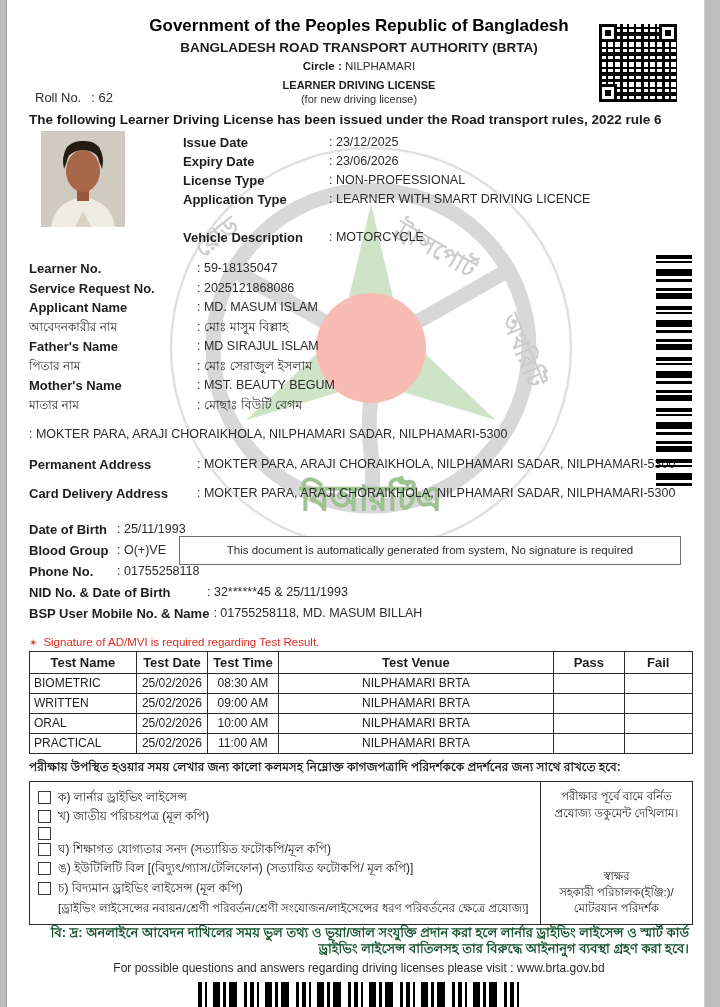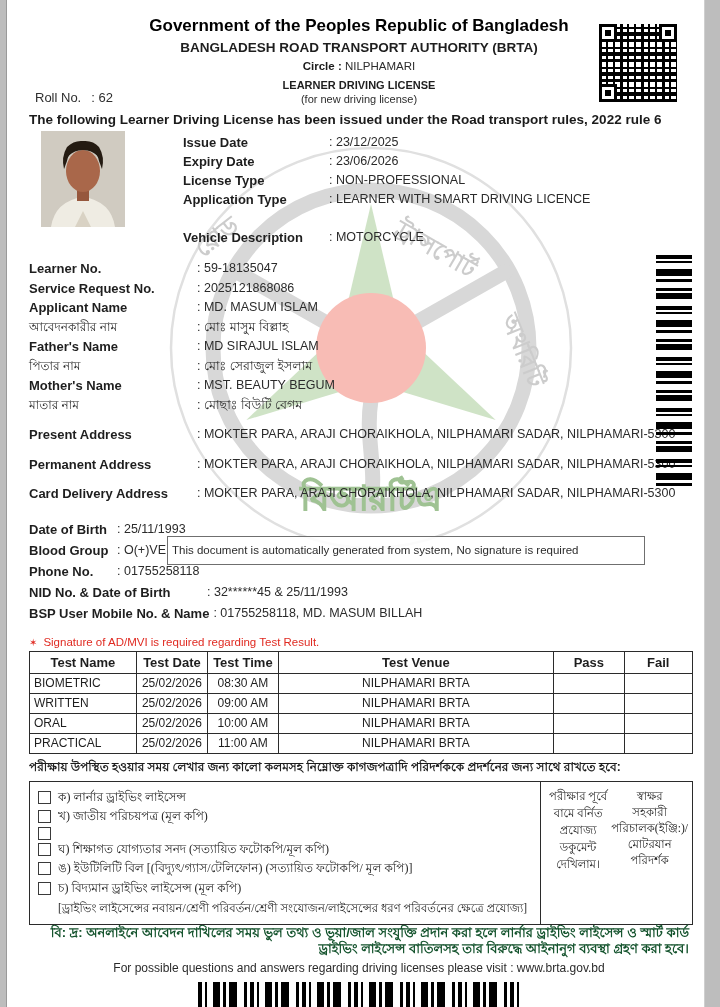--- a/index.html
+++ b/index.html
@@ -54,43 +54,43 @@
   .lrow .lbl.bn{font-weight:normal;font-size:12px;color:#2b2b2b;}
   .lrow .val{font-size:12.5px;color:#2b2b2b;}
   .addr-gap{margin-top:10px;}
 
   
   .details{margin-top:15px;}
   .drow{display:flex;line-height:21px;position:relative;}
   .drow .lbl{font-weight:bold;font-size:13px;flex:0 0 auto;}
   .w88{width:88px;} .w178{width:178px;}
   .drow .val{font-size:12.5px;color:#2b2b2b;}
-  .sys-note{position:absolute;left:138px;top:-4px;width:468px;border:1.5px solid #6f6f6f;
-    padding:3px 4px;font-size:11.5px;color:#2b2b2b;background:rgba(255,255,255,.85);}
+  .sys-note{position:absolute;left:150px;top:-4px;width:468px;border:1.5px solid #6f6f6f;
+    padding:3px 16px;font-size:11.5px;text-align:center;color:#2b2b2b;background:rgba(255,255,255,.85);}
 
   .sig-note{margin-top:12px;color:#e02a21;font-size:11.5px;}
   .sig-note .star{margin-right:6px;font-size:10px;}
 
   
   table.tests{border-collapse:collapse;width:664px;margin-top:3px;table-layout:fixed;}
   table.tests th,table.tests td{border:1.2px solid #2b2b2b;padding:0 4px;}
   table.tests th{font-size:13px;height:21px;}
   table.tests td{font-size:12px;height:19px;color:#1e1e1e;}
   .c-name{width:103px;} .c-date{width:69px;} .c-time{width:68px;} .c-venue{width:266px;} .c-pass{width:68px;} .c-fail{width:66px;}
   td.left{text-align:left;} td.ctr,th{text-align:center;}
 
   .bn-instruction{font-size:12px;font-weight:bold;margin-top:4px;color:#1e1e1e;}
 
   
-  .checkbox-panel{border:1.5px solid #2b2b2b;display:flex;margin-top:3px;width:664px;box-sizing:border-box;min-height:144px;font-family:Liberation Serif, serif;}
+  .checkbox-panel{border:1.5px solid #2b2b2b;display:flex;margin-top:3px;width:664px;box-sizing:border-box;min-height:144px;}
   .cl-left{flex:1;padding:6px 6px 6px 8px;}
   .cl-item{display:flex;align-items:center;line-height:19.5px;font-size:12px;}
   .cbox{width:11px;height:11px;border:1.4px solid #3a3a3a;margin-right:7px;flex:0 0 auto;display:inline-block;}
   .cl-note{font-size:11.5px;padding-left:20px;line-height:18px;margin-top:1px;}
-  .cl-right{width:152px;border-left:1.5px solid #2b2b2b;display:flex;
+  .cl-right{width:152px;border-left:1.5px solid #2b2b2b;display:flex;flex-direction:column;
     justify-content:space-between;text-align:center;padding:6px 4px 8px;font-size:11.5px;box-sizing:border-box;}
   .cl-right .seen{line-height:17px;}
   .cl-right .sig div{line-height:16px;}
 
   .warning{color:#14532d;font-size:13px;font-weight:bold;line-height:1.3;text-align:right;}
   .footer-line{text-align:center;font-size:12px;margin-top:3px;color:#2b2b2b;}
 
   
   .vbarcode{position:absolute;right:12px;top:255px;width:36px;height:232px;z-index:2;
     background-image:repeating-linear-gradient(180deg,
@@ -218,21 +218,20 @@
         </div>
       <div class="lrow">
           <span class="lbl">Mother's Name</span>
           <span class="val">: MST. BEAUTY BEGUM</span>
         </div>
       <div class="lrow">
           <span class="lbl bn">মাতার নাম</span>
           <span class="val">: মোছাঃ বিউটি বেগম</span>
         </div>
       <div class="lrow addr-gap">
-          <span class="lbl">Present Address</span>
           <span class="val">: MOKTER PARA, ARAJI CHORAIKHOLA, NILPHAMARI SADAR, NILPHAMARI-5300</span>
         </div>
       <div class="lrow addr-gap">
           <span class="lbl">Permanent Address</span>
           <span class="val">: MOKTER PARA, ARAJI CHORAIKHOLA, NILPHAMARI SADAR, NILPHAMARI-5300</span>
         </div>
       <div class="lrow addr-gap">
           <span class="lbl">Card Delivery Address</span>
           <span class="val">: MOKTER PARA, ARAJI CHORAIKHOLA, NILPHAMARI SADAR, NILPHAMARI-5300</span>
         </div>

